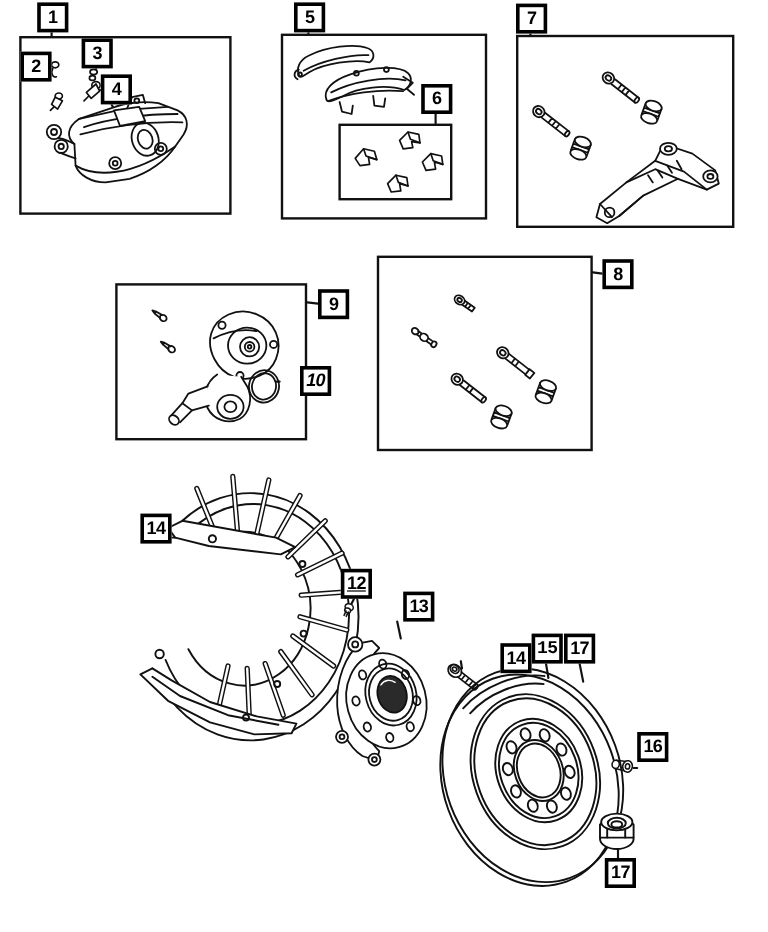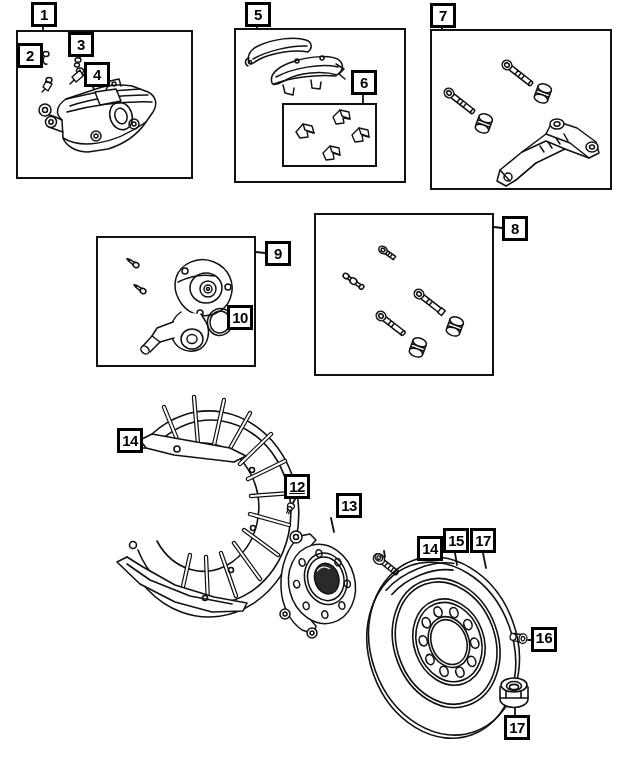--- a/index.html
+++ b/index.html
@@ -346,23 +346,23 @@
 
   <div class="callout" style="left:31px;top:2px;">1</div>
   <div class="callout" style="left:17px;top:43px;">2</div>
   <div class="callout" style="left:68px;top:32px;">3</div>
   <div class="callout" style="left:84px;top:62px;">4</div>
   <div class="callout" style="left:245px;top:2px;">5</div>
   <div class="callout" style="left:351px;top:70px;">6</div>
   <div class="callout" style="left:430px;top:3px;">7</div>
   <div class="callout" style="left:502px;top:216px;">8</div>
   <div class="callout" style="left:265px;top:241px;">9</div>
-  <div class="callout" style="left:227px;top:305px;">10</div>
+  <div class="callout" style="left:250px;top:305px;font-style:italic;">10</div>
   <div class="callout" style="left:117px;top:428px;">14</div>
   <div class="callout" style="left:284px;top:474px;text-decoration:underline;">12</div>
   <div class="callout" style="left:336px;top:493px;">13</div>
   <div class="callout" style="left:372px;top:536px;margin-left:45px;">14</div>
-  <div class="callout" style="left:443px;top:528px;">15</div>
+  <div class="callout" style="left:443px;top:528px;font-family:Liberation Mono, monospace;">15</div>
   <div class="callout" style="left:470px;top:528px;">17</div>
-  <div class="callout" style="left:531px;top:627px;font-family:Liberation Mono, monospace;">16</div>
+  <div class="callout" style="left:531px;top:610px;">16</div>
   <div class="callout" style="left:504px;top:715px;">17</div>
 
 </div>
 
 </body></html>

